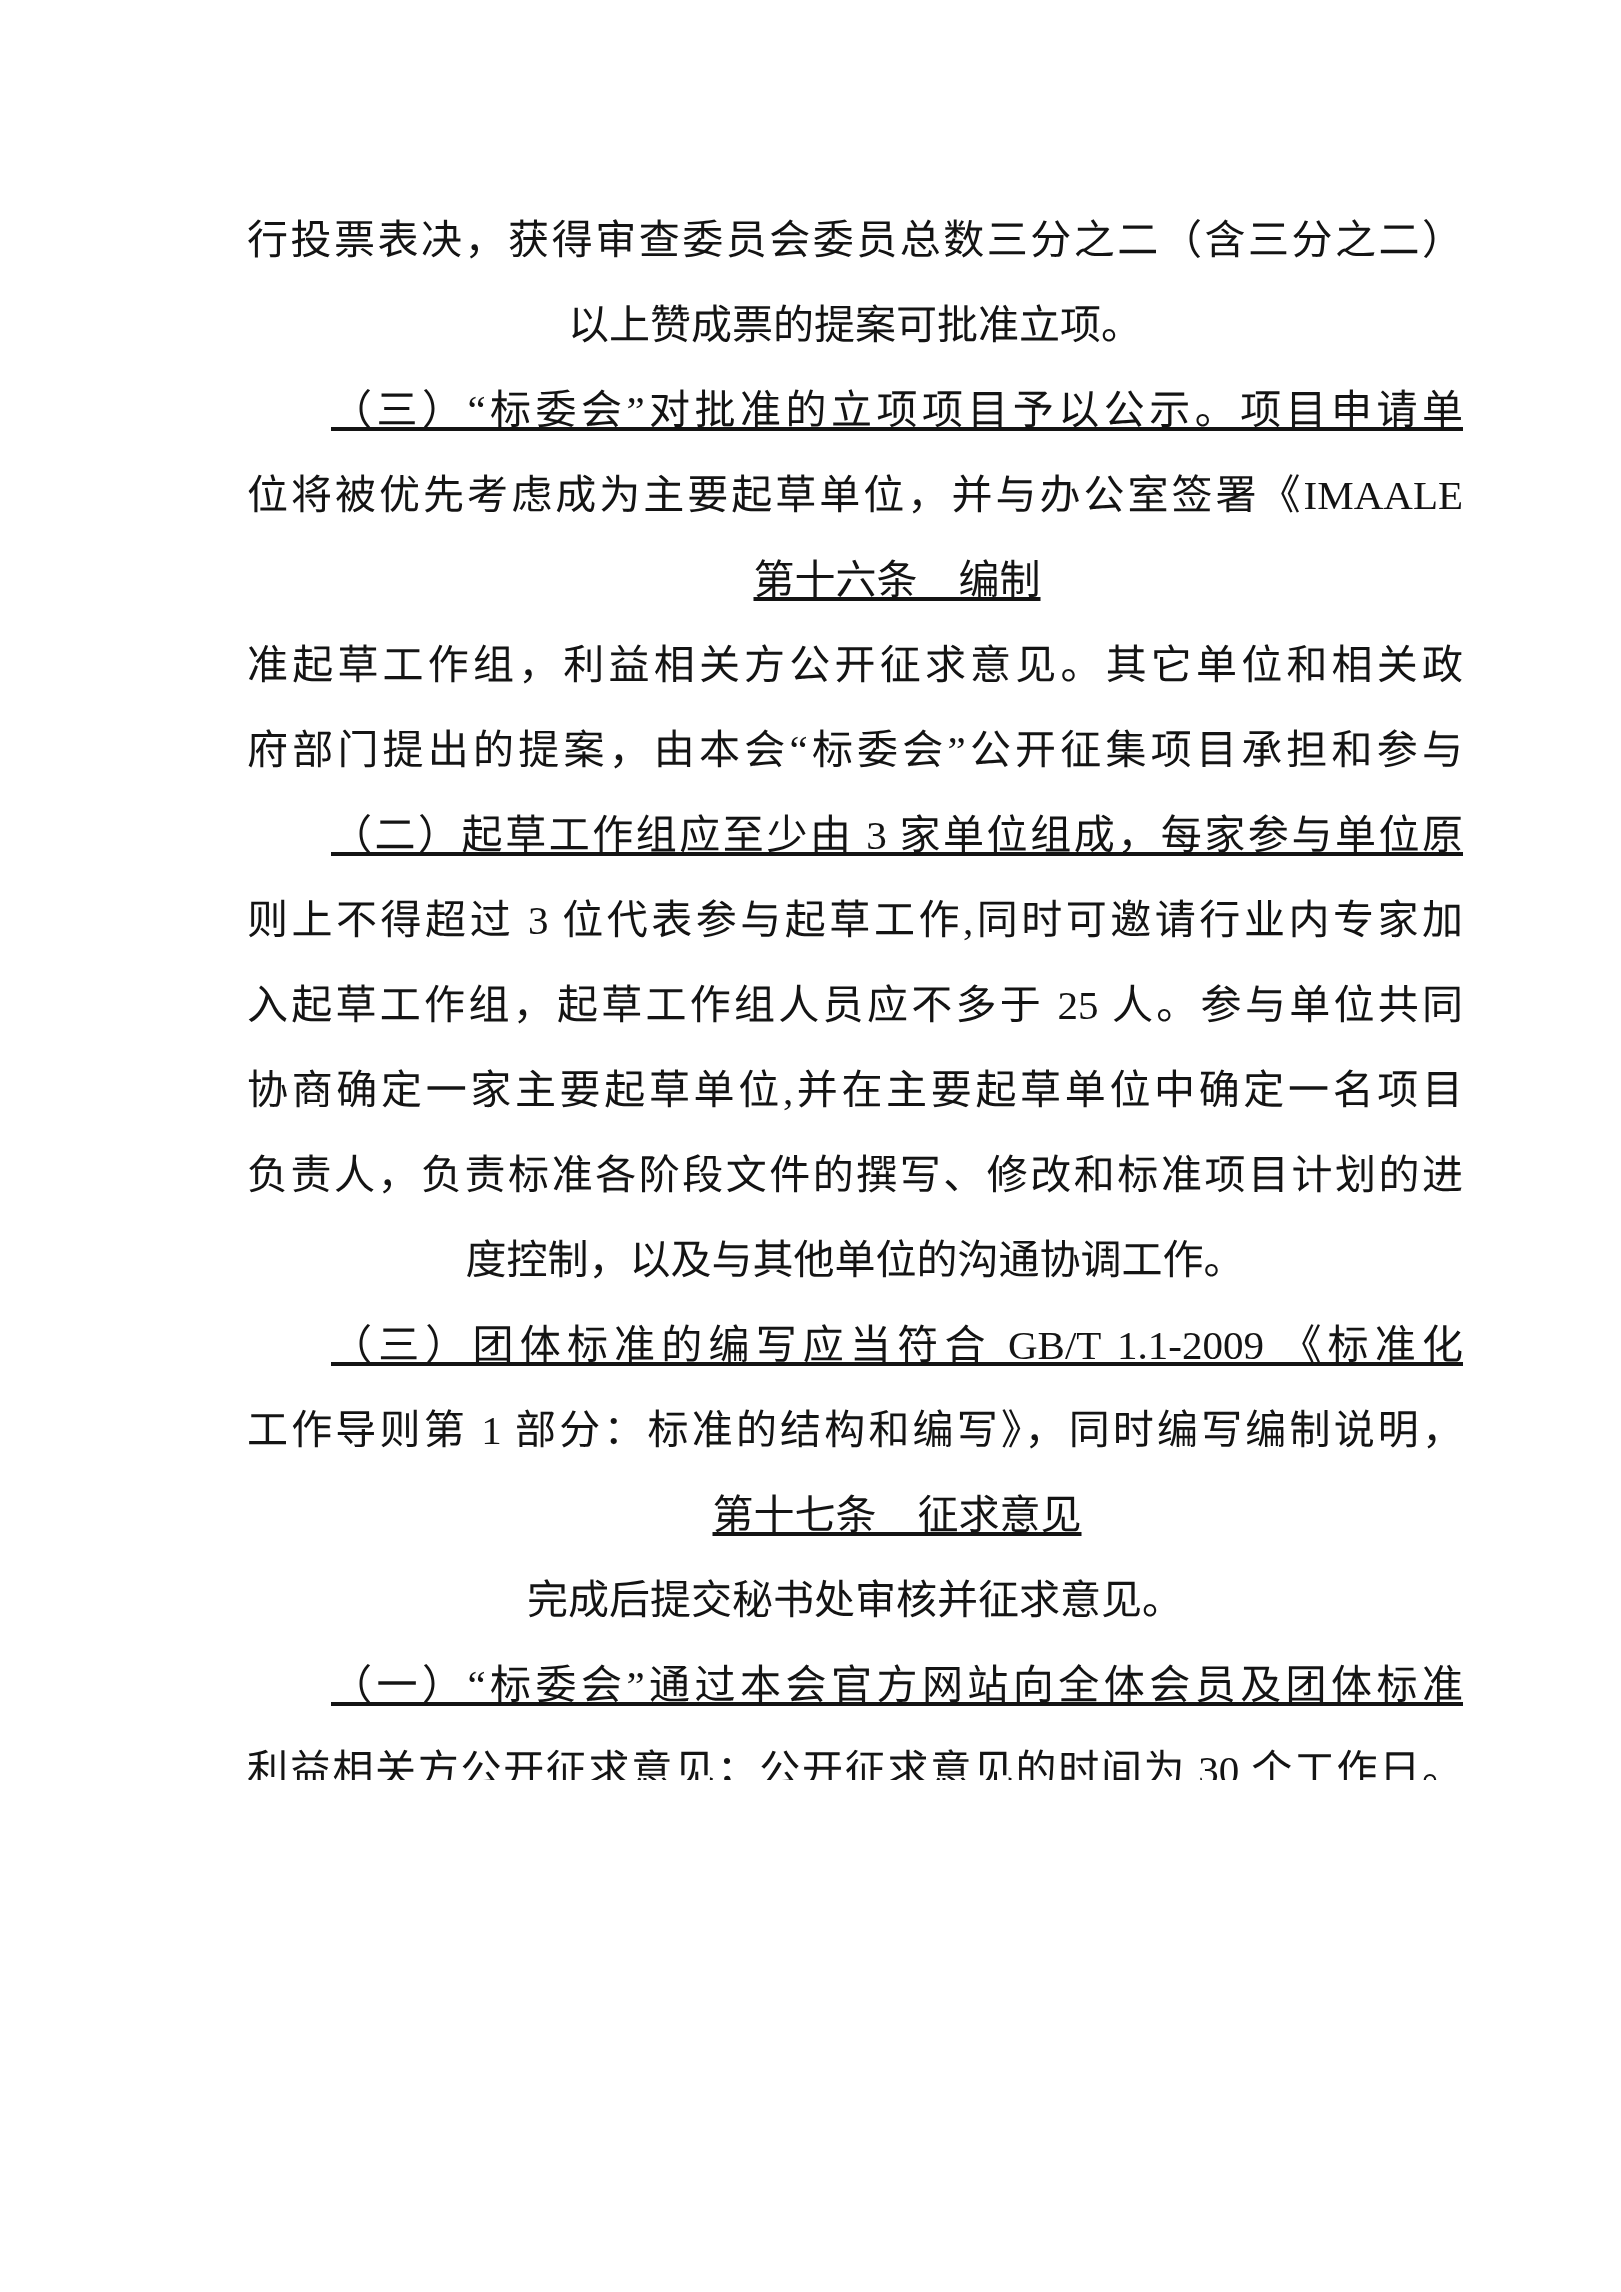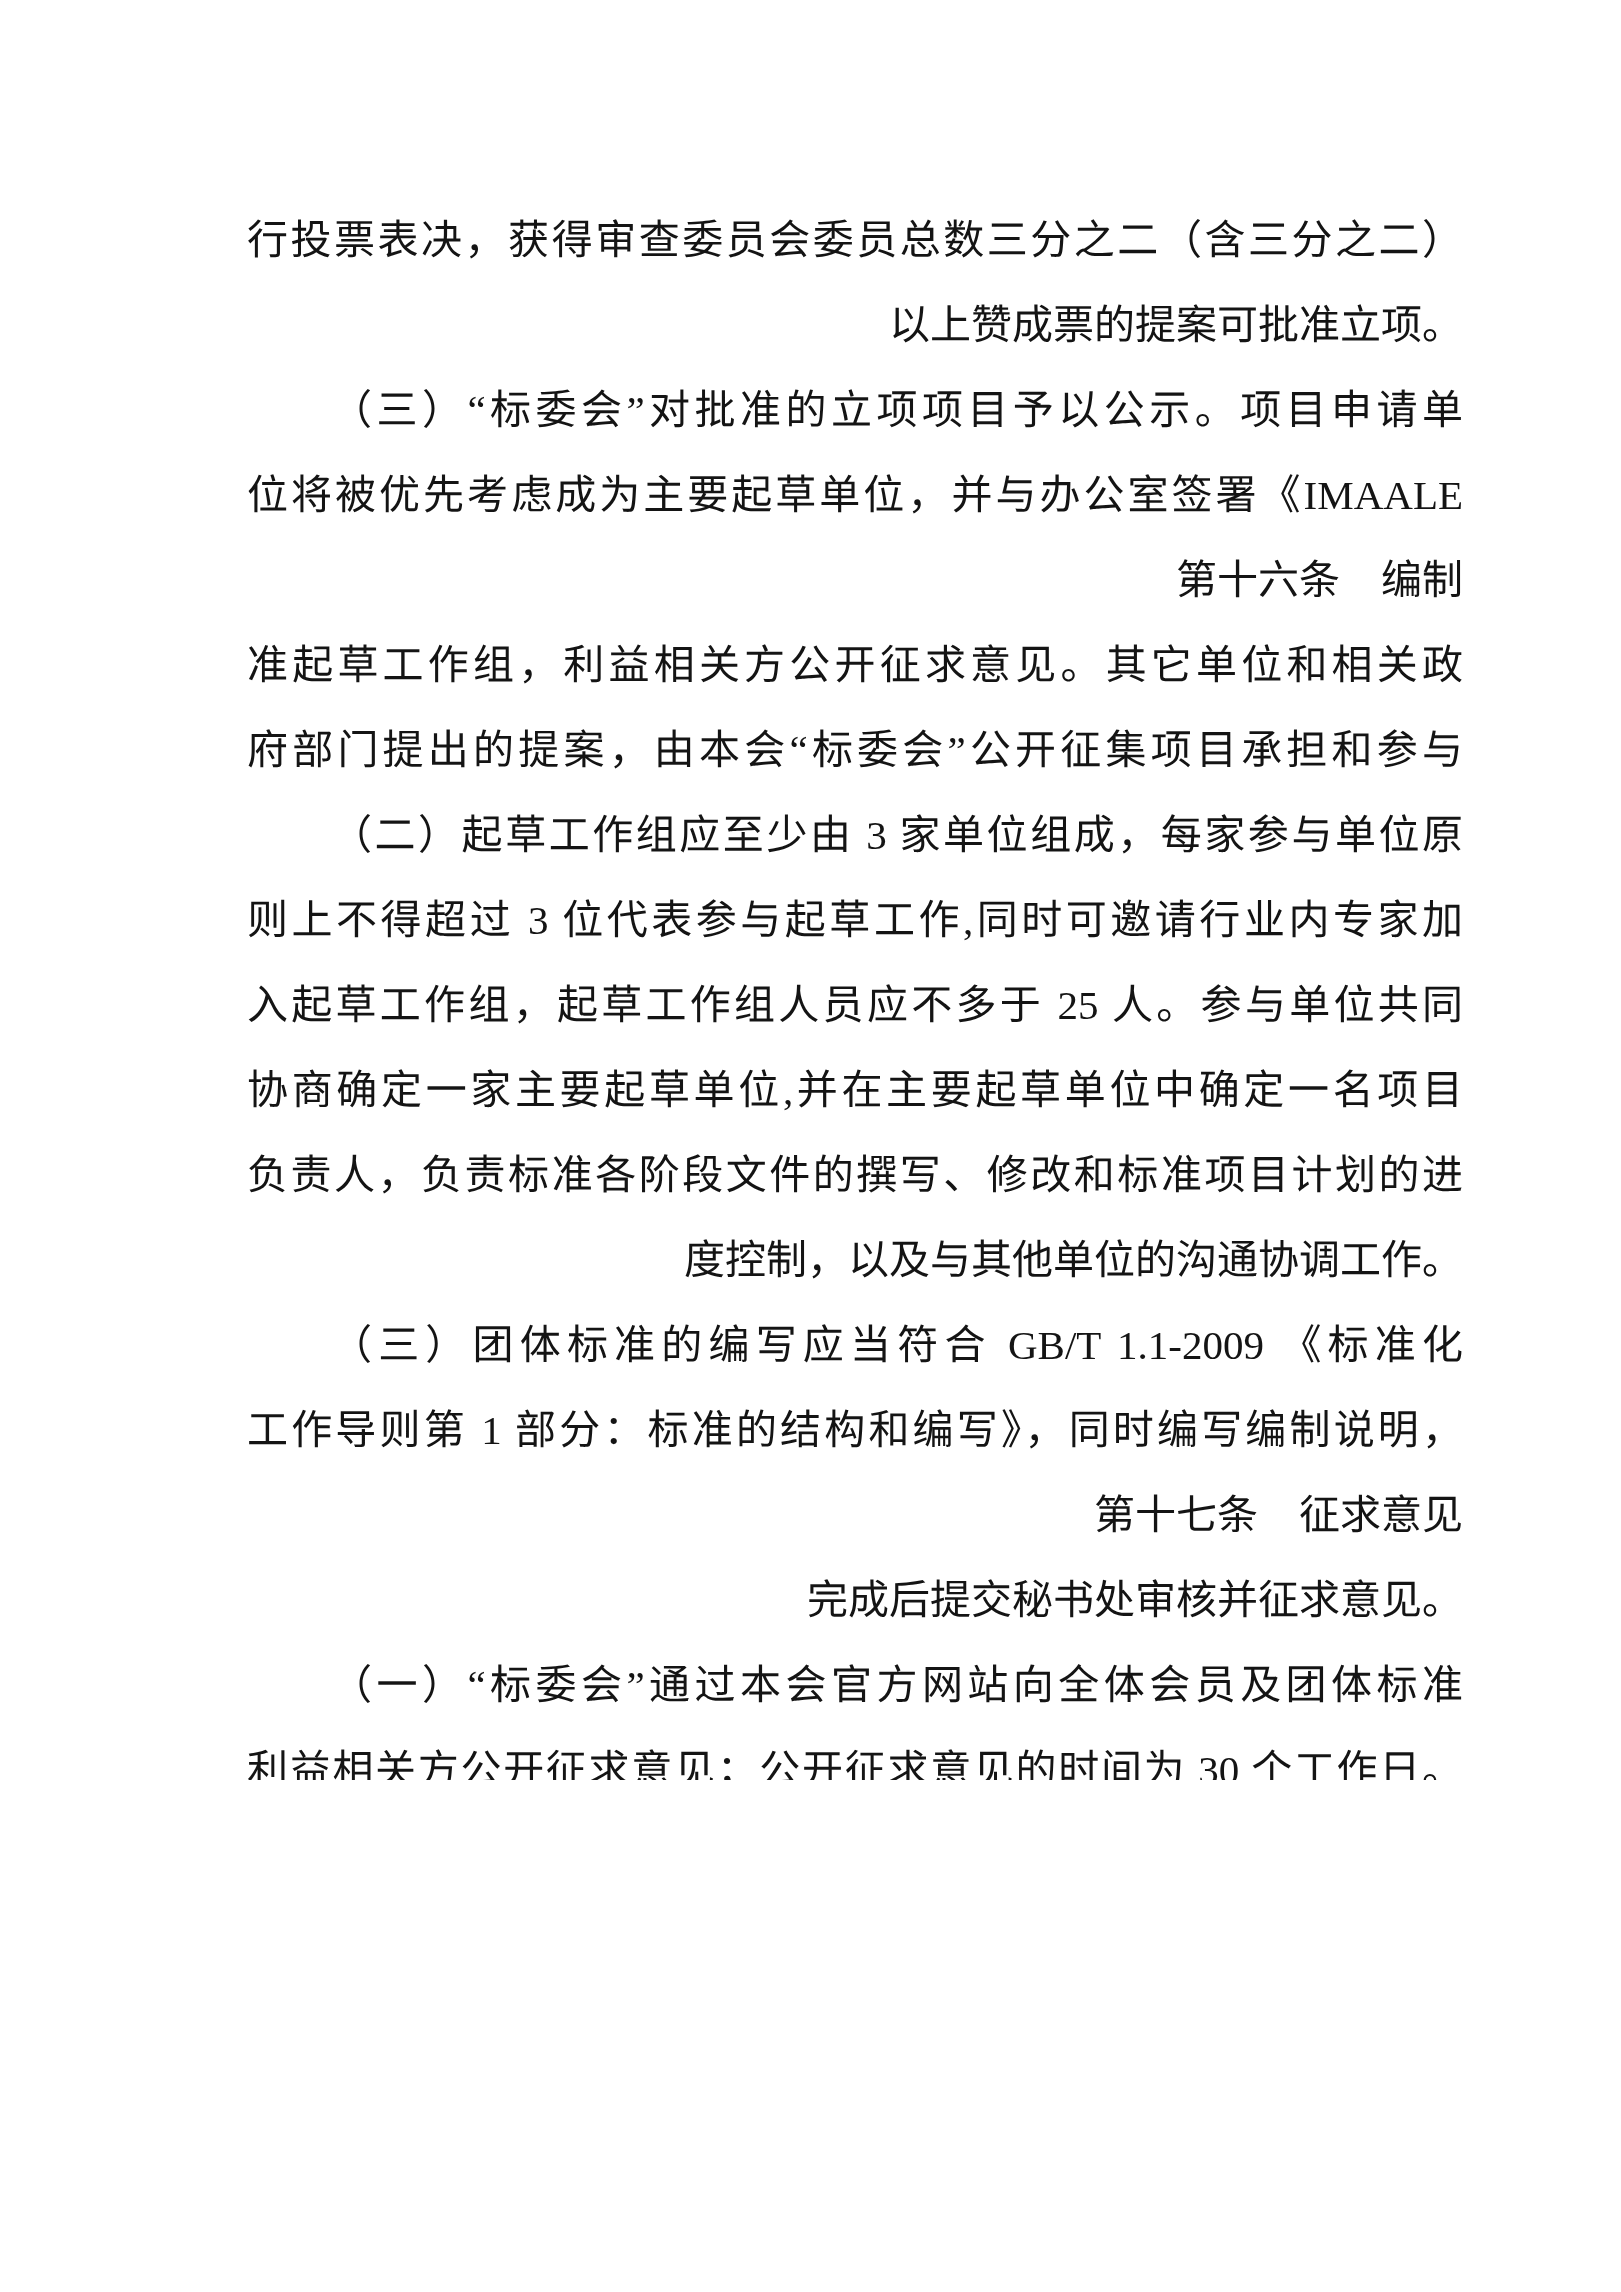--- a/index.html
+++ b/index.html
@@ -21,32 +21,33 @@
     left: 247px;
     top: 198px;
     width: 1216px;
   }
   .line {
     height: 85px;
     line-height: 85px;
     font-size: 41px;
     white-space: normal;
     overflow: hidden;
-    text-align: right;
+    text-align: center;
     font-weight: 400;
     
     -webkit-font-smoothing: antialiased;
   }
   .line.justify {
     text-align: justify;
     text-align-last: justify;
     text-justify: inter-character;
   }
   .line.indent {
     text-indent: 84px;
+    text-decoration: underline;
   }
 </style>
 </head>
 <body>
 
 <div class="page">
   <div class="content">
     <div id="lines-container">
         <div class="line justify">行投票表决，获得审查委员会委员总数三分之二（含三分之二）</div>
         <div class="line">以上赞成票的提案可批准立项。</div>

